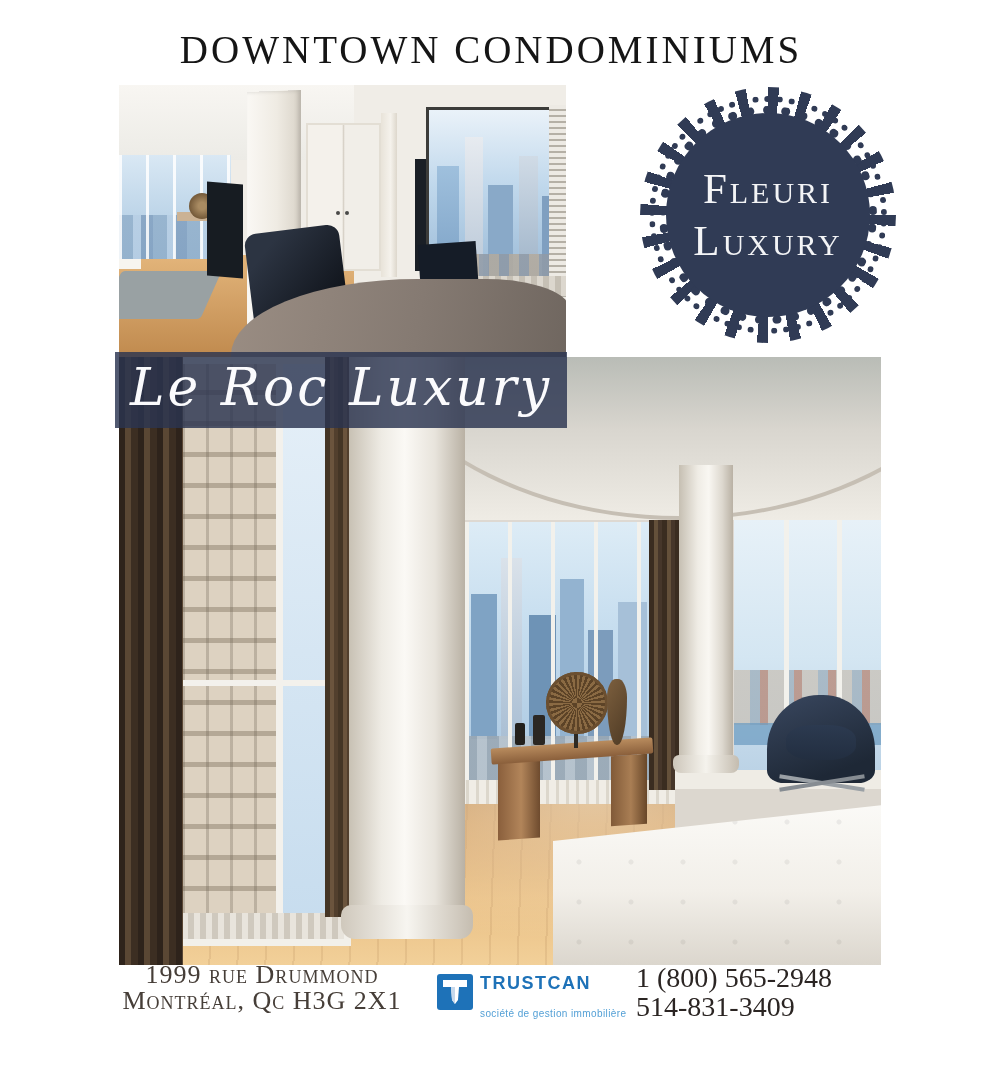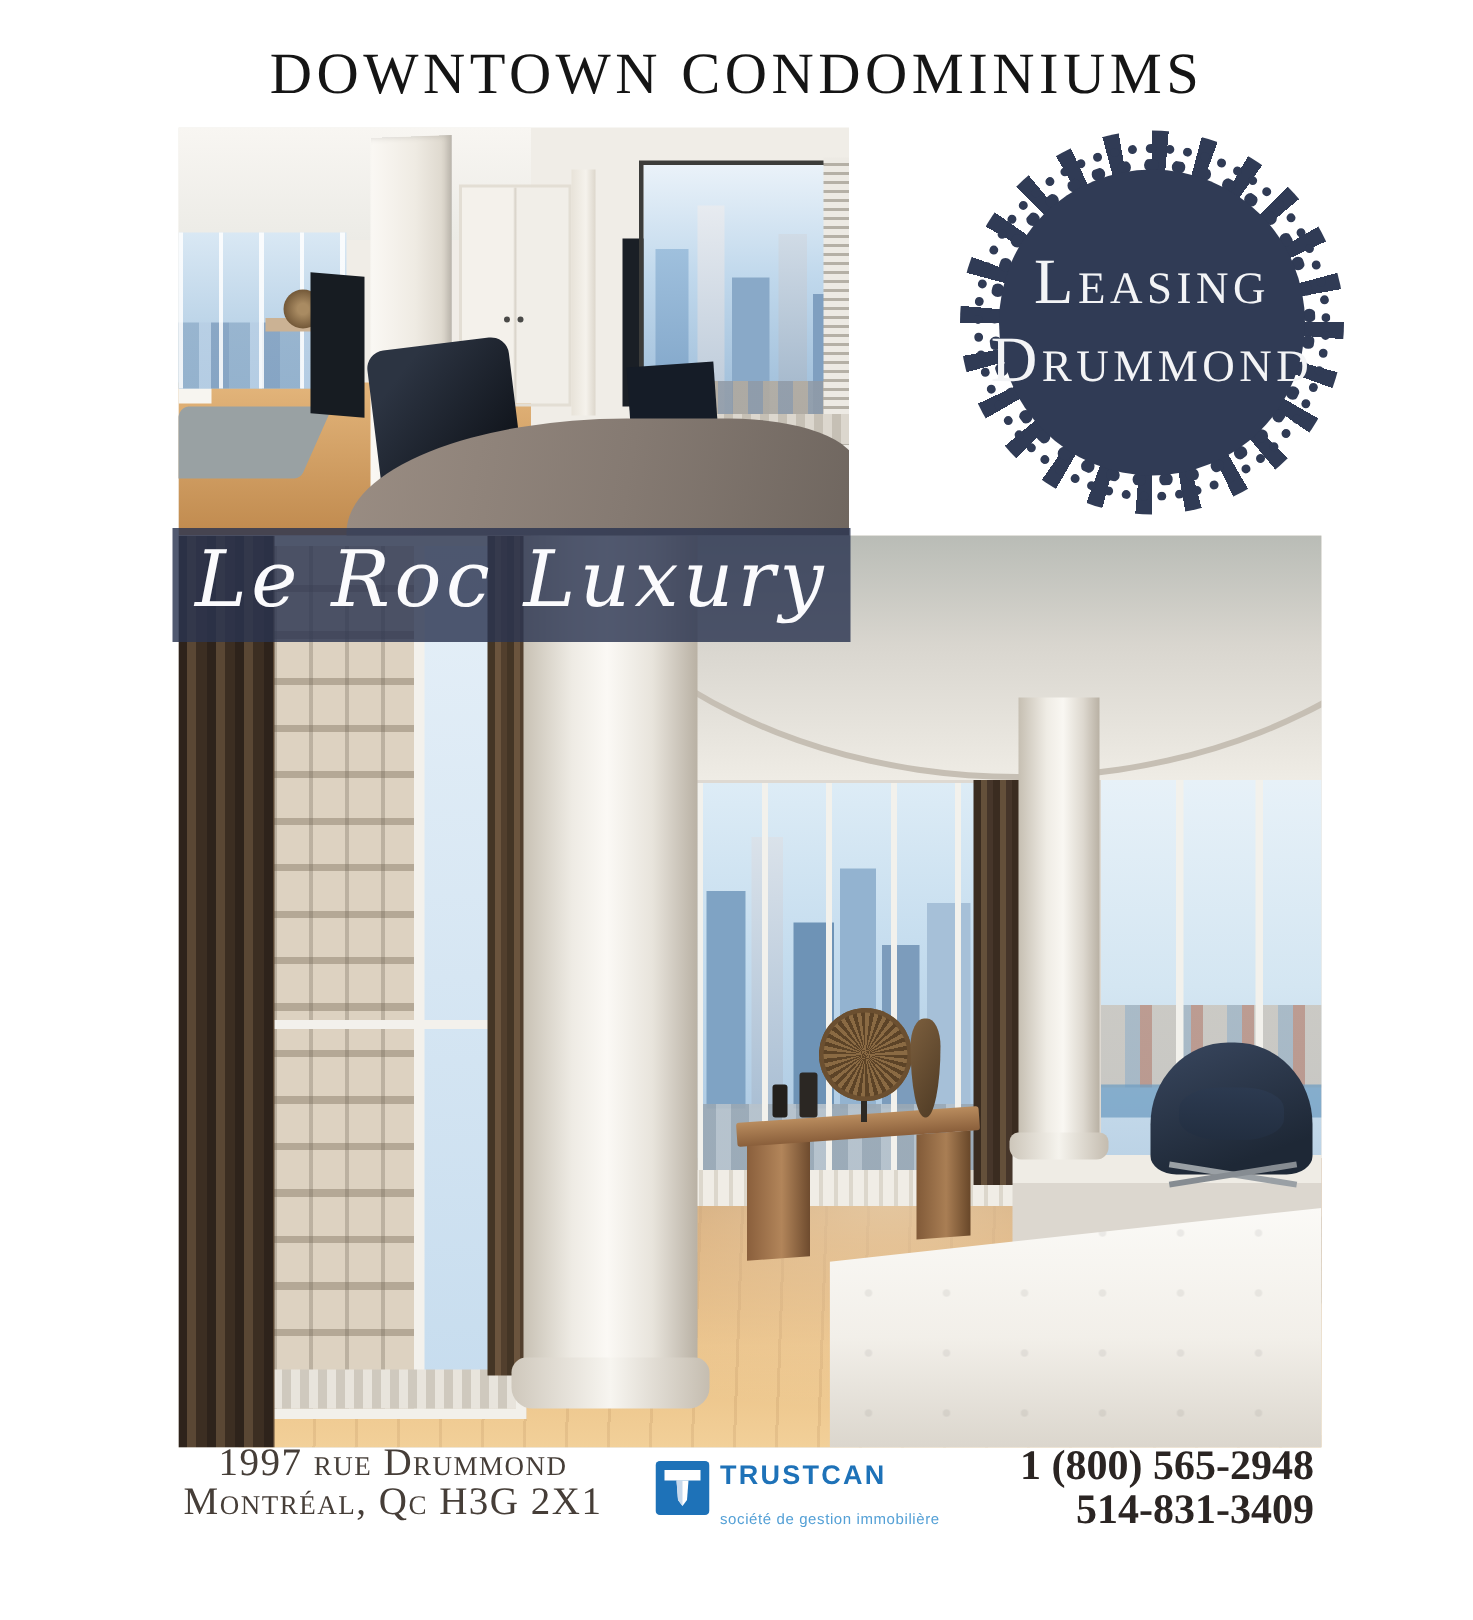--- a/index.html
+++ b/index.html
@@ -171,22 +171,22 @@
       font-size:43px; line-height:1.22; letter-spacing:3px; }
 
   
   .footer-address { position:absolute; left:97px; top:962px; width:330px; text-align:center;
       font-variant:small-caps; font-size:26px; line-height:26px; letter-spacing:1px; color:#463e38; }
   .footer-logo { position:absolute; left:437px; top:974px; display:flex; align-items:flex-start; }
   .logo-mark { width:36px; height:36px; flex:0 0 auto; }
   .logo-textblock { margin-left:7px; font-family:"Liberation Sans", sans-serif; }
   .logo-name { font-size:18px; font-weight:bold; letter-spacing:1.5px; color:#1e72b8; line-height:1; }
   .logo-tagline { font-size:10px; letter-spacing:0.4px; color:#54a0d6; margin-top:16px; white-space:nowrap; }
-  .footer-phones { position:absolute; left:636px; top:963px; width:240px; text-align:right;
-      font-size:28px; line-height:29px; color:#2b2523;font-weight:bold; }
+  .footer-phones { position:absolute; left:636px; top:963px; width:240px; text-align:left;
+      font-size:28px; line-height:29px; color:#2b2523; }
 </style>
 </head>
 <body>
 
 <div class="page">
 
   <div class="title">DOWNTOWN CONDOMINIUMS</div>
 
   <div class="photo photo-main">
     <div class="mp-floor"></div>
@@ -277,27 +277,27 @@
 
   <div class="banner">
     <span class="banner-text">Le Roc Luxury</span>
   </div>
 
   <div class="badge">
     <div class="badge-spikes"></div>
     <div class="badge-ring1"></div>
     <div class="badge-ring2"></div>
     <div class="badge-core">
-      <div class="badge-line">Leasing</div>
-      <div class="badge-line">Drummond</div>
+      <div class="badge-line">Fleuri</div>
+      <div class="badge-line">Luxury</div>
     </div>
   </div>
 
   <div class="footer-address">
-    <div>1997 rue Drummond</div>
+    <div>1999 rue Drummond</div>
     <div>Montréal, Qc H3G 2X1</div>
   </div>
 
   <div class="footer-logo">
     <svg class="logo-mark" viewBox="0 0 36 36" xmlns="http://www.w3.org/2000/svg">
       <rect x="0" y="0" width="36" height="36" rx="3" fill="#1e72b8"></rect>
       <rect x="6" y="6" width="24" height="7" fill="#ffffff"></rect>
       <polygon points="14,13 22,13 21,26 18,30 15,26" fill="#ffffff"></polygon>
       <polygon points="14,13 18,13 18,30 15,26" fill="#c7d9ec"></polygon>
     </svg>

